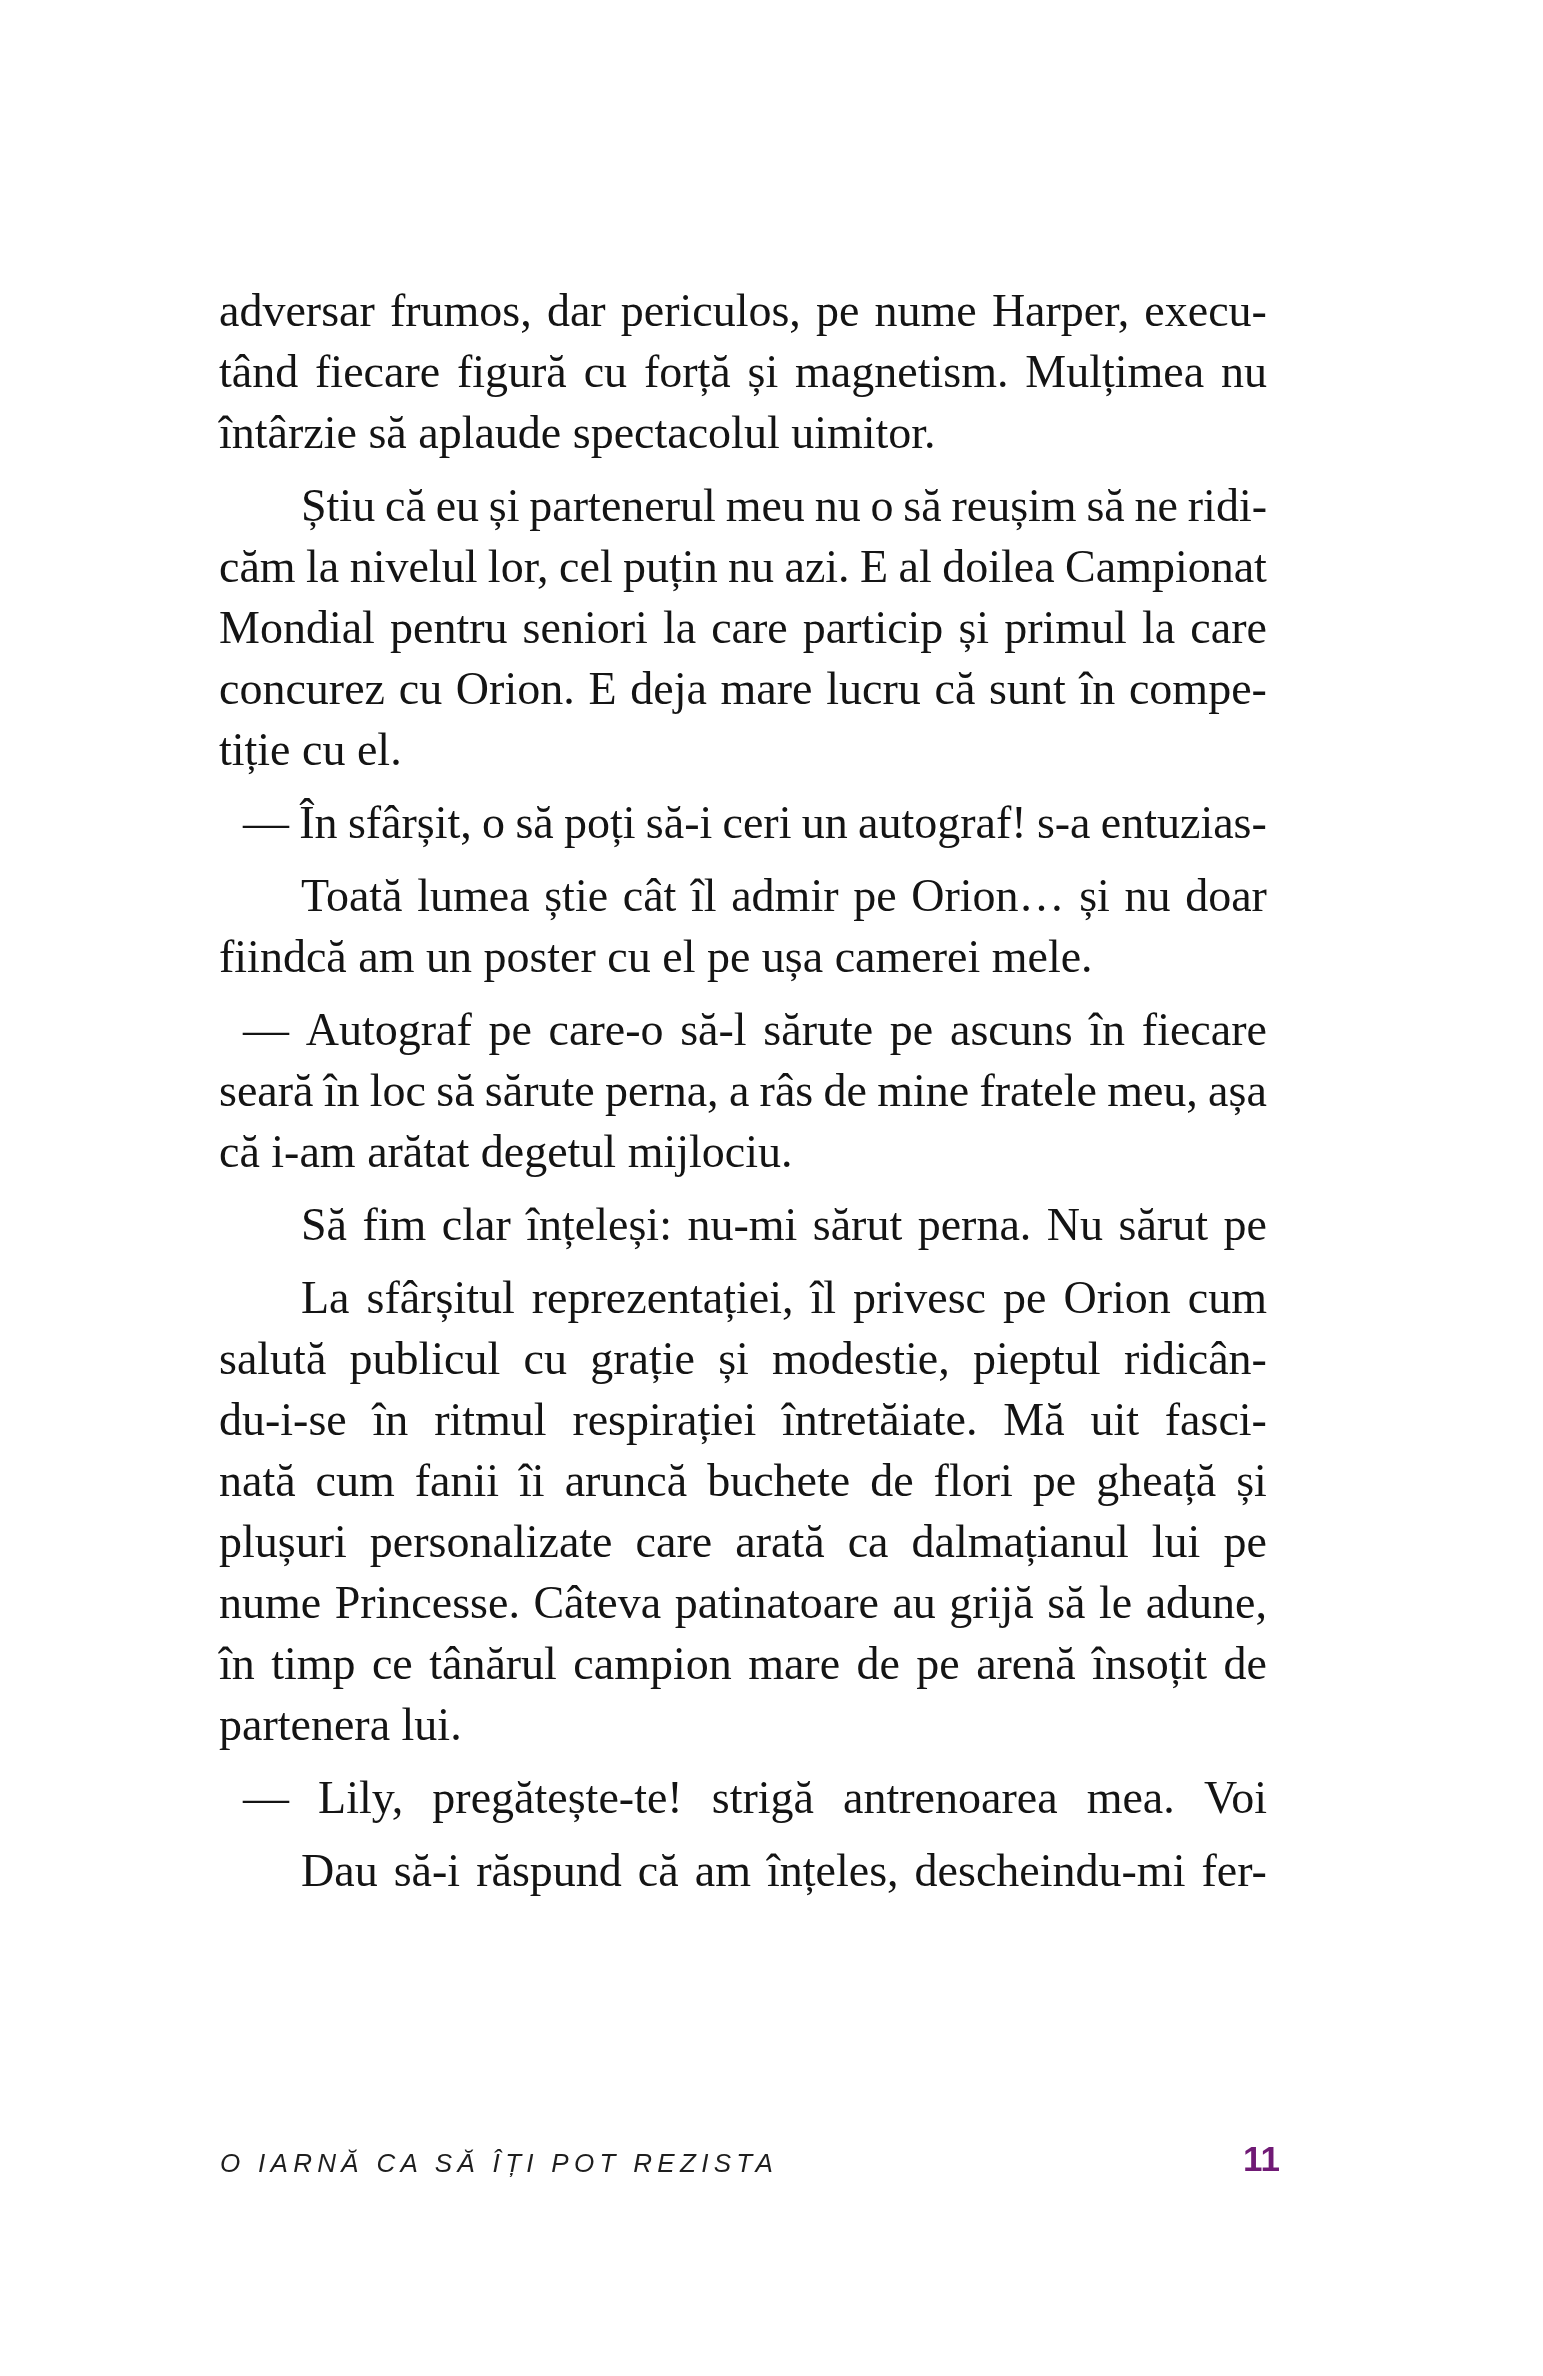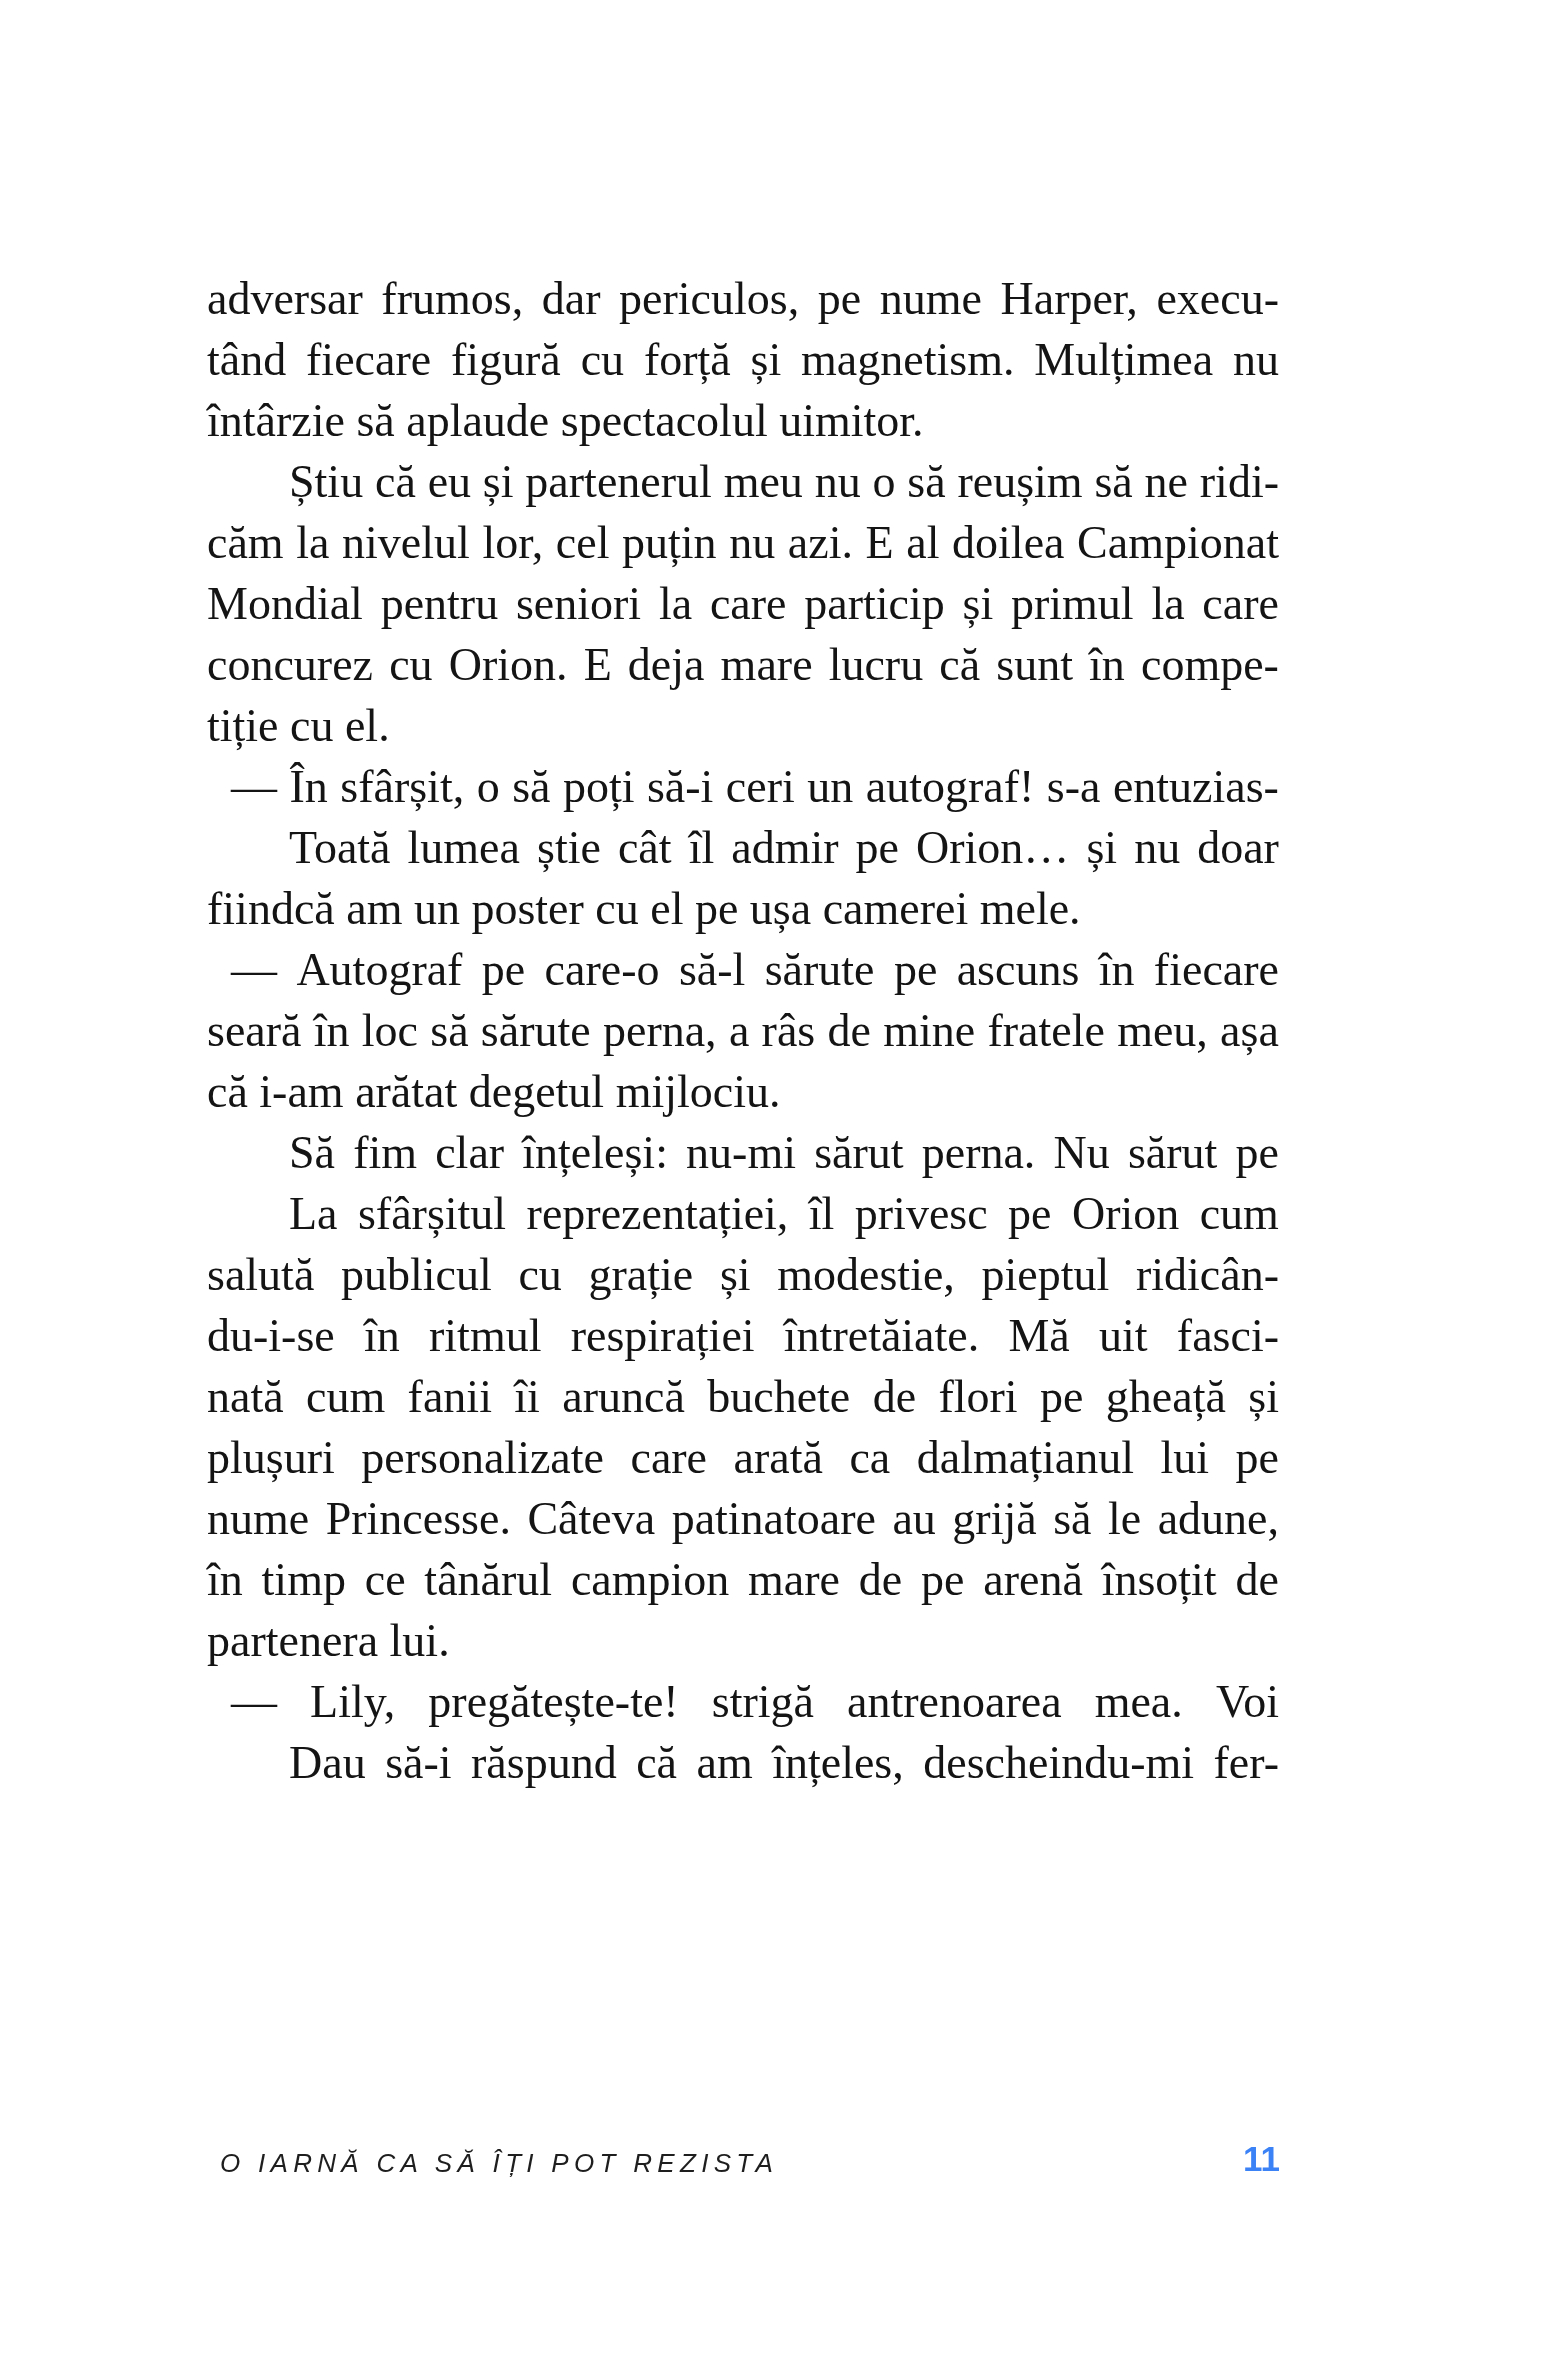--- a/index.html
+++ b/index.html
@@ -13,21 +13,21 @@
   }
   .text-block {
     position: absolute;
     left: 207px;
     top: 268px;
     width: 1072px;
     font-size: 46px;
     line-height: 61px;
     color: #141414;
   }
-  .para { margin: 0; font-family: Liberation Serif, serif; }
+  .para { margin: 12px; font-family: Liberation Serif, serif; }
   .line { line-height: 61px; }
   .line.just {
     display: flex;
     justify-content: space-between;
   }
   .line.just span { white-space: pre; }
   .line.first.indent   { padding-left: 82px; }
   .line.first.dialogue { padding-left: 24px; }
   .line.first.flush    { padding-left: 0; }
   .footer-title {
@@ -43,21 +43,21 @@
     white-space: nowrap;
   }
   .page-number {
     position: absolute;
     right: 264px;
     top: 2141px;
     font-family: "Liberation Sans", "DejaVu Sans", sans-serif;
     font-weight: bold;
     font-size: 35px;
     line-height: 1;
-    color: #3b82f6;
+    color: #701a75;
   }
 </style>
 </head>
 <body>
 
 <div class="page">
   <div class="text-block">
       <div class="para">
         <div class="line just first flush">
           <span>adversar</span>

